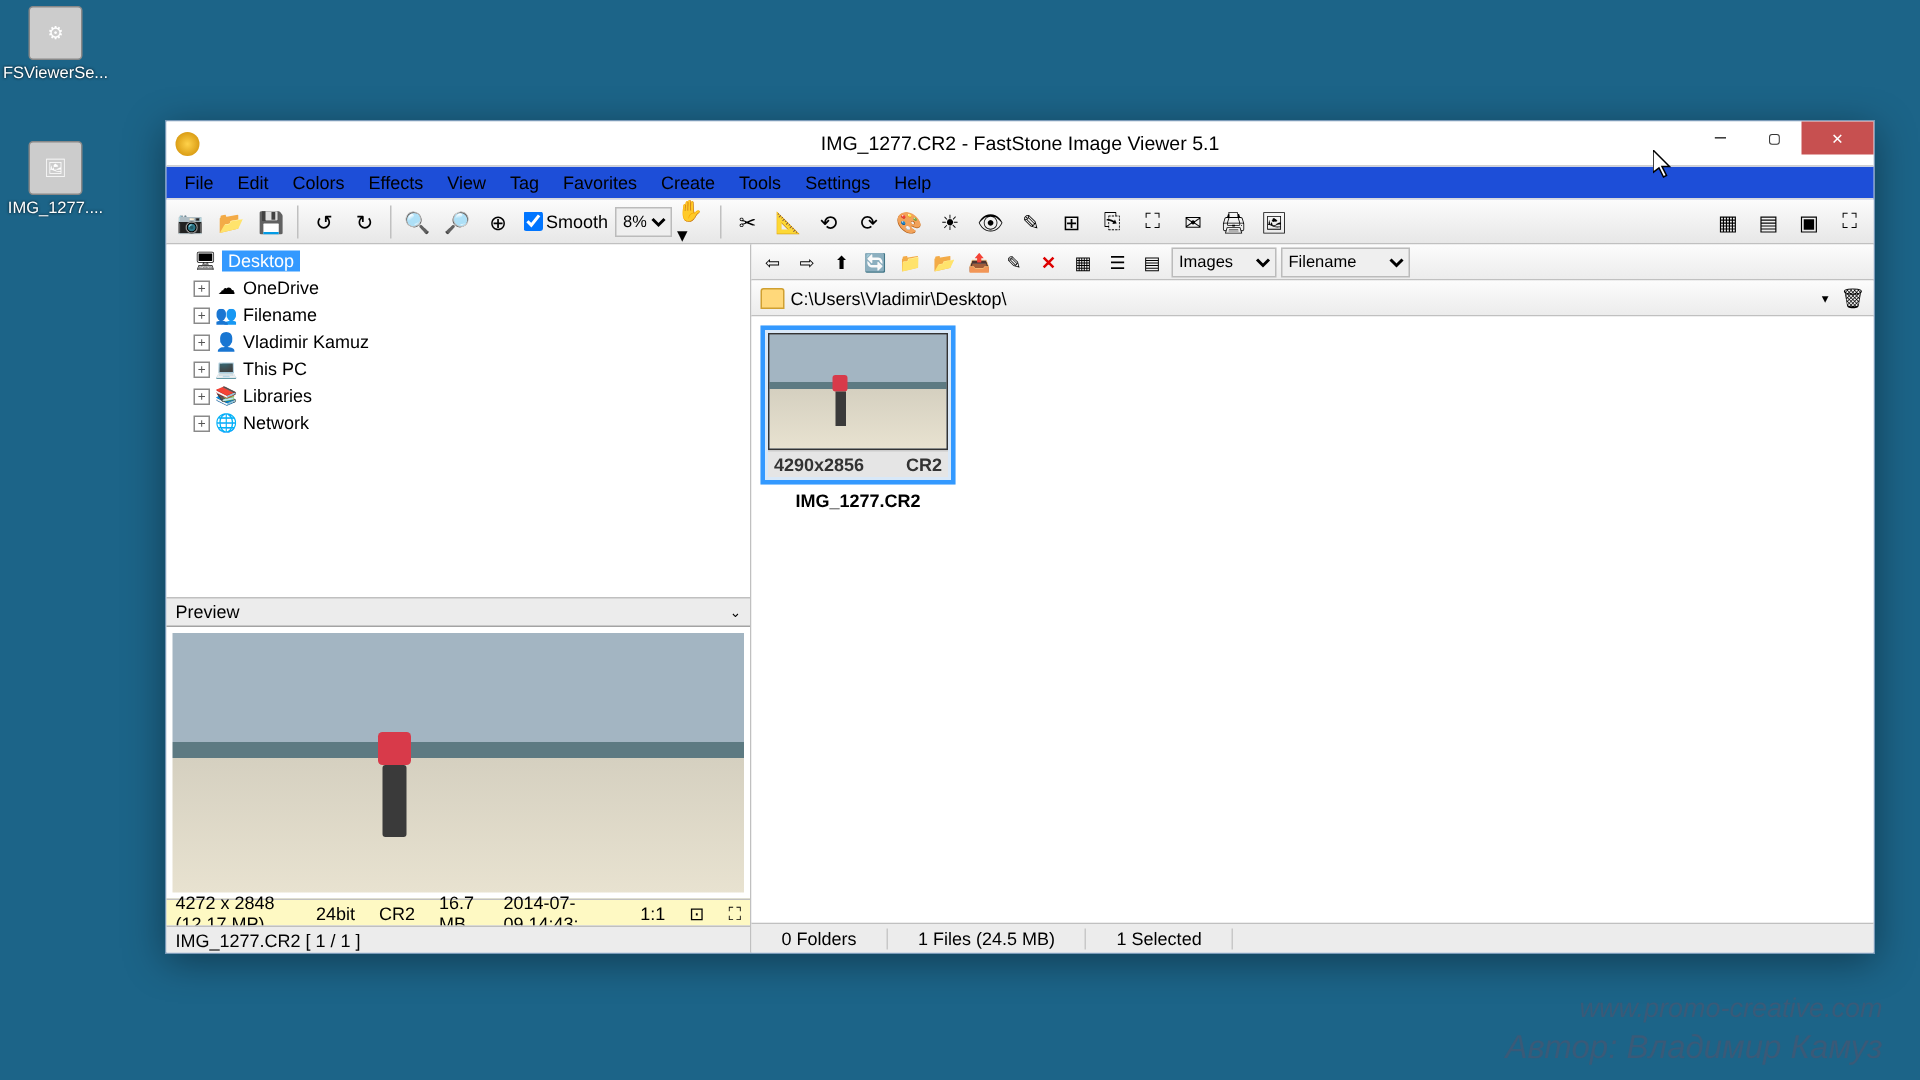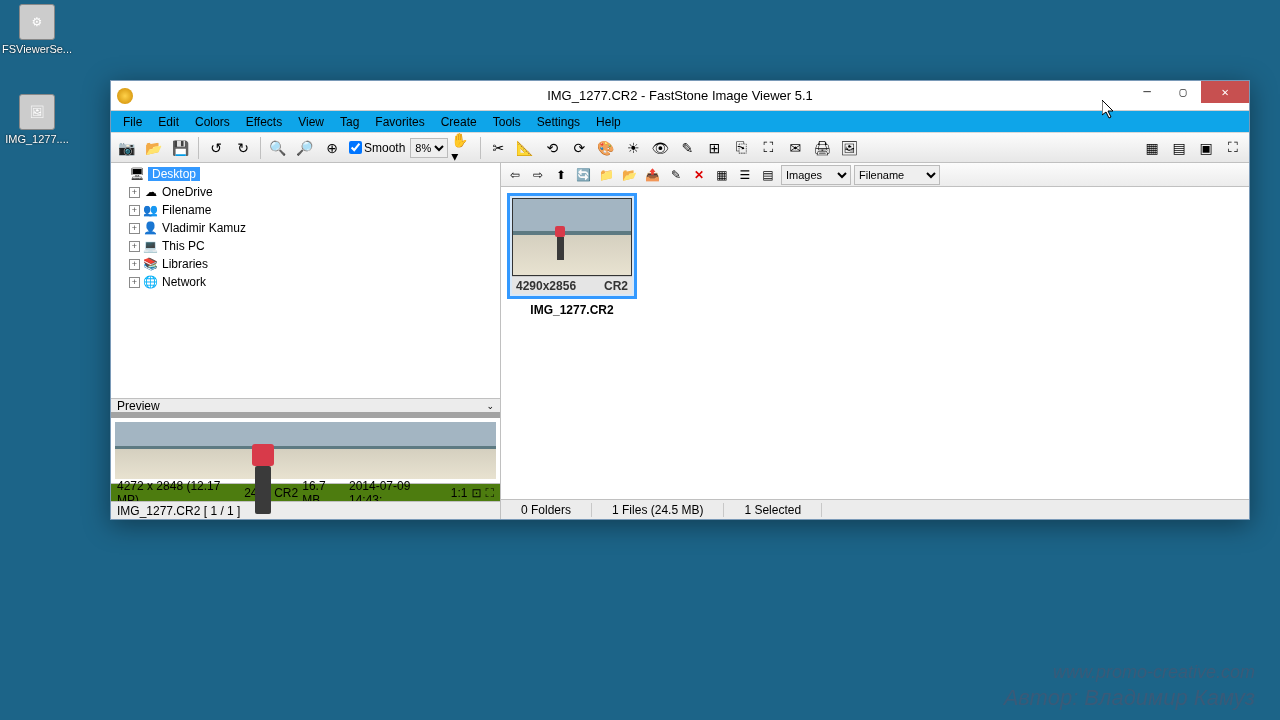--- a/index.html
+++ b/index.html
@@ -2,59 +2,59 @@
 <html><head>
 <meta charset="utf-8">
 <style>
 * { margin:0; padding:0; box-sizing:border-box; font-family: "Segoe UI", Tahoma, sans-serif; font-size:12px; }
 body { background:#1c6488; width:1280px; height:720px; position:relative; overflow:hidden; }
 
 .desktop-icon { position:absolute; width:74px; text-align:center; color:#fff; cursor:pointer; }
 .desktop-icon .ico { width:36px; height:36px; margin:0 auto 3px; background:#ccc; border:1px solid #888; border-radius:3px; display:flex; align-items:center; justify-content:center; }
 .desktop-icon .lbl { font-size:11px; text-shadow:0 0 2px #000; white-space:nowrap; overflow:hidden; text-overflow:ellipsis; }
 
-.window { position:absolute; left:110px; top:80px; width:1140px; height:440px; background:#fff; border:1px solid #7a9ab8; box-shadow:0 5px 25px rgba(0,0,0,.4); display:flex; flex-direction:column; }
+.window { position:absolute; left:110px; top:80px; width:1140px; height:556px; background:#fff; border:1px solid #7a9ab8; box-shadow:0 5px 25px rgba(0,0,0,.4); display:flex; flex-direction:column; }
 .titlebar { height:30px; background:#fff; display:flex; align-items:center; border-bottom:1px solid #d0d0d0; position:relative; }
 .titlebar .appicon { width:16px; height:16px; margin:0 6px; background:radial-gradient(circle,#ffd24a,#cc8800); border-radius:50%; }
 .titlebar .title { position:absolute; left:0; right:0; text-align:center; color:#000; font-size:13px; pointer-events:none; }
 .winbtns { position:absolute; right:0; top:0; display:flex; height:22px; }
 .winbtns div { width:36px; display:flex; align-items:center; justify-content:center; font-family:monospace; cursor:pointer; }
 .winbtns .close { background:#c75050; color:#fff; width:48px; }
 .winbtns .min,.winbtns .max { color:#333; }
 
-.menubar { height:22px; background:#0ea5e9; display:flex; align-items:center; padding:0 4px; border-bottom:1px solid #d9d9d9; }
+.menubar { height:22px; background:#1d4ed8; display:flex; align-items:center; padding:0 4px; border-bottom:1px solid #d9d9d9; }
 .menubar span { padding:2px 8px; cursor:pointer; color:#000; }
 
 .toolbar { height:30px; background:linear-gradient(#fcfcfc,#e7e7e7); border-bottom:1px solid #c0c0c0; display:flex; align-items:center; padding:0 4px; gap:3px; }
 .tbtn { width:24px; height:24px; display:flex; align-items:center; justify-content:center; cursor:pointer; border-radius:2px; font-size:14px; }
 .tsep { width:1px; height:22px; background:#c0c0c0; margin:0 2px; }
 .smooth { display:flex; align-items:center; gap:2px; padding:0 2px; }
 .smooth input[type=checkbox] { margin:0; }
 .zoomsel { height:20px; font-size:11px; border:1px solid #bbb; }
 .toolbar .spacer { flex:1; }
 
 .body { flex:1; display:flex; min-height:0; }
 .leftpanel { width:390px; display:flex; flex-direction:column; border-right:1px solid #c0c0c0; }
 .tree { flex:0 0 235px; overflow:auto; background:#fff; padding:2px 0; }
 .tree-item { display:flex; align-items:center; height:18px; padding-left:4px; cursor:pointer; gap:3px; }
 .tree-item .exp { width:11px; height:11px; border:1px solid #8a8a8a; display:flex; align-items:center; justify-content:center; font-size:9px; color:#555; line-height:1; }
 .tree-item .exp.none { border:none; }
 .tree-item .ticon { width:16px; height:16px; display:flex; align-items:center; justify-content:center; font-size:12px; }
 .tree-item .tlbl { color:#000; white-space:nowrap; }
 .tree-item.sel .tlbl { background:#3399ff; color:#fff; padding:0 4px; }
 
-.preview-head { height:20px; background:#ececec; border-top:1px solid #c0c0c0; border-bottom:6px solid #a3a3a3; display:flex; align-items:center; padding:0 6px; justify-content:space-between; color:#000; }
+.preview-head { height:20px; background:#ececec; border-top:1px solid #c0c0c0; border-bottom:1px solid #a3a3a3; display:flex; align-items:center; padding:0 6px; justify-content:space-between; color:#000; }
 .preview-head .arrow { font-size:9px; cursor:pointer; }
 .preview-img { flex:1; background:#fff; padding:4px; display:flex; }
 .preview-img .imgbox { flex:1; background:linear-gradient(to bottom,#a3b5c2 0%,#a3b5c2 42%,#5d7a82 42%,#5d7a82 48%,#d5d0c0 48%,#e8e2d0 100%); position:relative; }
 .preview-img .person { position:absolute; left:36%; top:38%; width:22px; height:70px; }
 .preview-img .person .top { width:100%; height:22px; background:#d83a4a; border-radius:3px; }
 .preview-img .person .bot { width:70%; height:48px; margin:0 auto; background:#3a3a3a; border-radius:2px; }
 
-.preview-status { height:18px; background:#4d7c0f; border-top:1px solid #c0c0c0; display:flex; align-items:center; padding:0 6px; gap:4px; font-size:11px; color:#000; }
+.preview-status { height:18px; background:#fef9c3; border-top:1px solid #c0c0c0; display:flex; align-items:center; padding:0 6px; gap:16px; font-size:11px; color:#000; }
 .preview-file { height:18px; background:#ececec; border-top:1px solid #c0c0c0; display:flex; align-items:center; padding:0 6px; font-size:11px; color:#000; }
 
 .rightpanel { flex:1; display:flex; flex-direction:column; min-width:0; }
 .navbar { height:24px; background:linear-gradient(#fcfcfc,#ececec); border-bottom:1px solid #c0c0c0; display:flex; align-items:center; padding:0 4px; gap:3px; }
 .navbar .nbtn { width:20px; height:20px; display:flex; align-items:center; justify-content:center; cursor:pointer; border-radius:2px; font-size:12px; }
 .navbar .nbtn.del { color:#d00; font-weight:bold; }
 .navbar select { height:20px; font-size:11px; border:1px solid #bbb; }
 
 .pathbar { height:24px; background:linear-gradient(#fcfcfc,#ececec); border-bottom:1px solid #c0c0c0; display:flex; align-items:center; padding:0 6px; gap:4px; }
 .pathbar .foldericon { width:16px; height:14px; background:#ffd87a; border:1px solid #d0a030; border-radius:2px 2px 0 0; }
@@ -238,20 +238,26 @@
         <div class="nbtn">📂</div>
         <div class="nbtn">📤</div>
         <div class="nbtn">✎</div>
         <div class="nbtn del">✕</div>
         <div class="nbtn">▦</div>
         <div class="nbtn">☰</div>
         <div class="nbtn">▤</div>
         <select style="width:70px;"><option>Images</option></select>
         <select style="width:86px;"><option>Filename</option></select>
       </div>
+      <div class="pathbar">
+        <div class="foldericon"></div>
+        <div class="path">C:\Users\Vladimir\Desktop\</div>
+        <div class="dd">▾</div>
+        <div class="trash">🗑</div>
+      </div>
       <div class="thumbs">
         <div class="thumb">
           <div class="frame">
             <div class="timg">
                 <div class="tperson">
                   <div class="tp1"></div>
                   <div class="tp2"></div>
                 </div>
               </div>
             <div class="meta">

